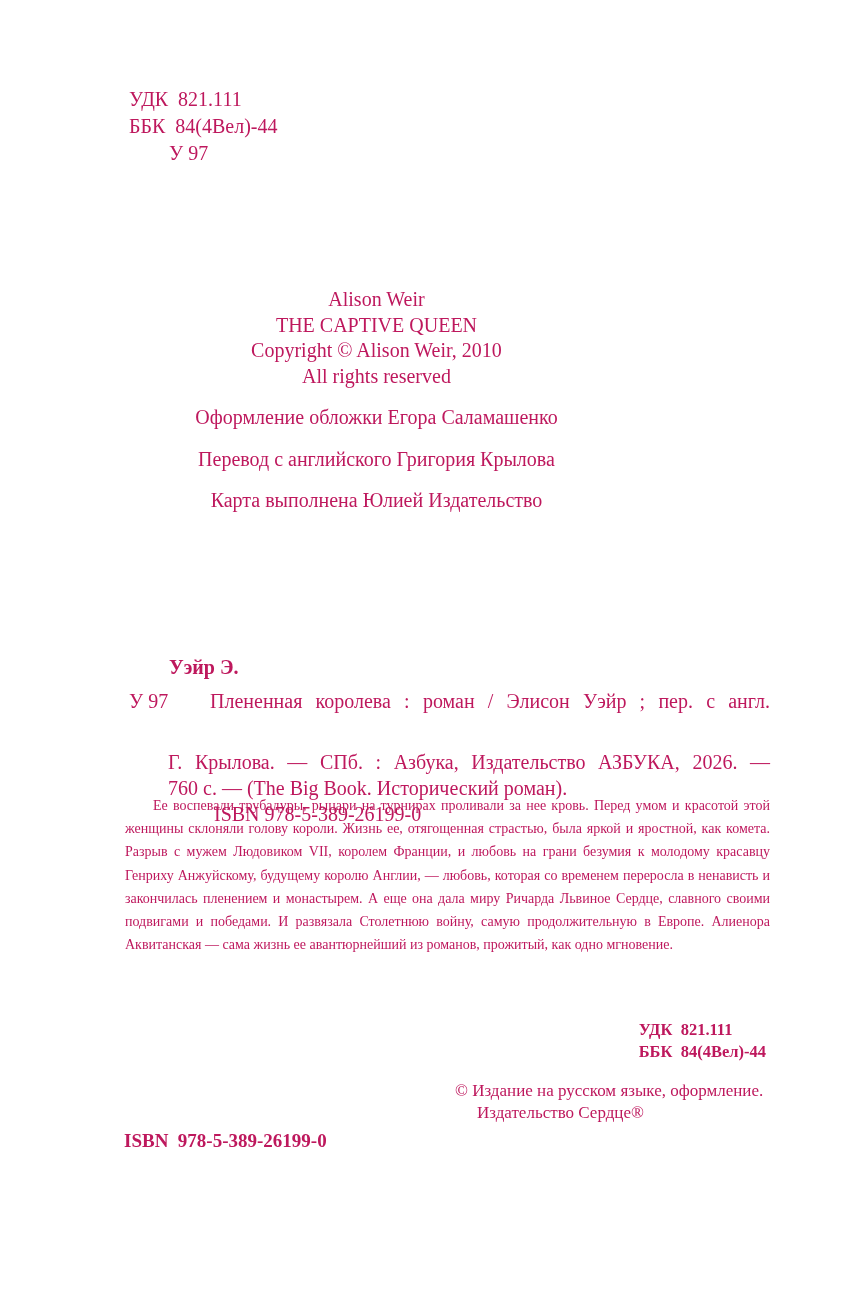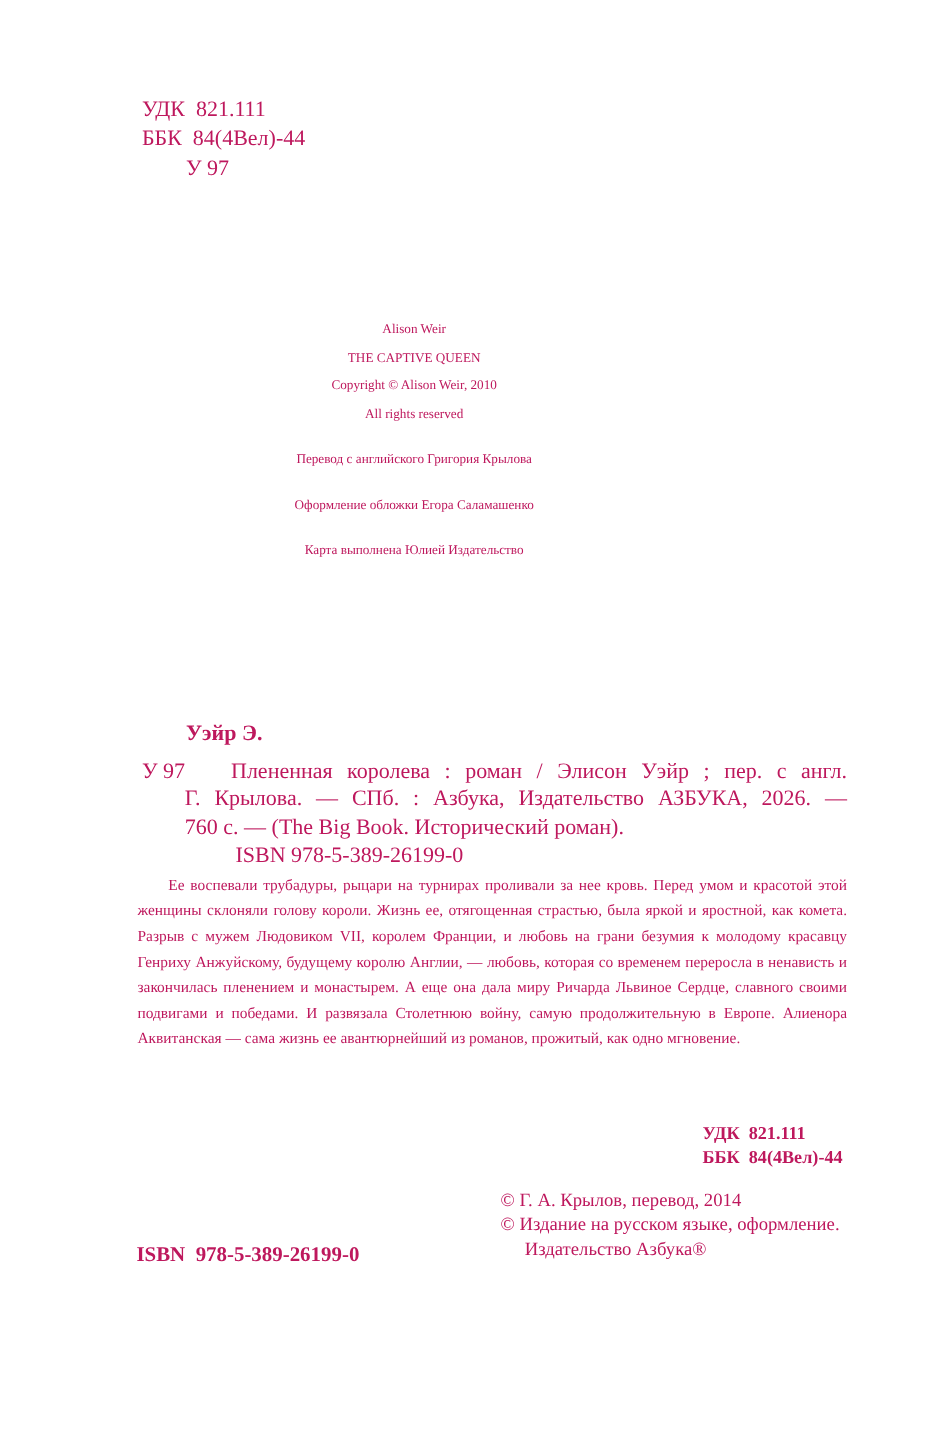--- a/index.html
+++ b/index.html
@@ -28,21 +28,21 @@
   }
   .top-codes .author-sign { padding-left: 40px; }
 
   
   .center-block {
     position: absolute;
     left: 0;
     top: 287px;
     width: 753px;
     text-align: center;
-    font-size: 12px;
+    font-size: 20px;
     line-height: 25.5px;
   }
   .center-block .spaced { margin-top: 16px; }
 
   
   .catalog {
     position: absolute;
     left: 129px;
     top: 655px;
     width: 641px;
@@ -64,20 +64,21 @@
     top: 0;
   }
   .catalog-line-first {
     text-indent: 42px;
     text-align: justify;
     text-align-last: justify;
   }
   .catalog-line-mid {
     text-align: justify;
     text-align-last: justify;
+    margin-top: 36px;
   }
   .catalog-isbn { padding-left: 46px; }
 
   
   .annotation {
     position: absolute;
     left: 125px;
     top: 794px;
     width: 645px;
     margin: 0;
@@ -126,22 +127,22 @@
     <div class="pre">УДК  821.111</div>
     <div class="pre">ББК  84(4Вел)-44</div>
     <div class="author-sign">У 97</div>
   </div>
 
   <div class="center-block">
     <div>Alison Weir</div>
     <div>THE CAPTIVE QUEEN</div>
     <div>Copyright © Alison Weir, 2010</div>
     <div>All rights reserved</div>
+    <div class="spaced">Оформление обложки Егора Саламашенко</div>
     <div class="spaced">Перевод с английского Григория Крылова</div>
-    <div class="spaced">Оформление обложки Егора Саламашенко</div>
     <div class="spaced">Карта выполнена Юлией Издательство</div>
   </div>
 
   <div class="catalog">
     <div class="catalog-author">Уэйр Э.</div>
     <div class="catalog-body">
       <span class="catalog-code">У 97</span>
       <div class="catalog-line-first">Плененная королева : роман / Элисон Уэйр ; пер. с англ.</div>
       <div class="catalog-line-mid">Г. Крылова. — СПб. : Азбука, Издательство АЗБУКА, 2026. —</div>
       <div class="catalog-line-last">760 с. — (The Big Book. Исторический роман).</div>
@@ -150,20 +151,19 @@
   </div>
 
   <p class="annotation">Ее воспевали трубадуры, рыцари на турнирах проливали за нее кровь. Перед умом и красотой этой женщины склоняли голову короли. Жизнь ее, отягощенная страстью, была яркой и яростной, как комета. Разрыв с мужем Людовиком VII, королем Франции, и любовь на грани безумия к молодому красавцу Генриху Анжуйскому, будущему королю Англии, — любовь, которая со временем переросла в ненависть и закончилась пленением и монастырем. А еще она дала миру Ричарда Львиное Сердце, славного своими подвигами и победами. И развязала Столетнюю войну, самую продолжительную в Европе. Алиенора Аквитанская — сама жизнь ее авантюрнейший из романов, прожитый, как одно мгновение.</p>
 
   <div class="bottom-codes">
     <div class="pre">УДК  821.111</div>
     <div class="pre">ББК  84(4Вел)-44</div>
   </div>
 
   <div class="copyright">
-    <div>© Г. А. Крылов, перевод, 2014</div>
     <div>© Издание на русском языке, оформление.</div>
-    <div class="indent">Издательство Азбука®</div>
+    <div class="indent">Издательство Сердце®</div>
   </div>
 
   <div class="bottom-isbn pre">ISBN  978-5-389-26199-0</div>
 
 </div>
 
 </body></html>

